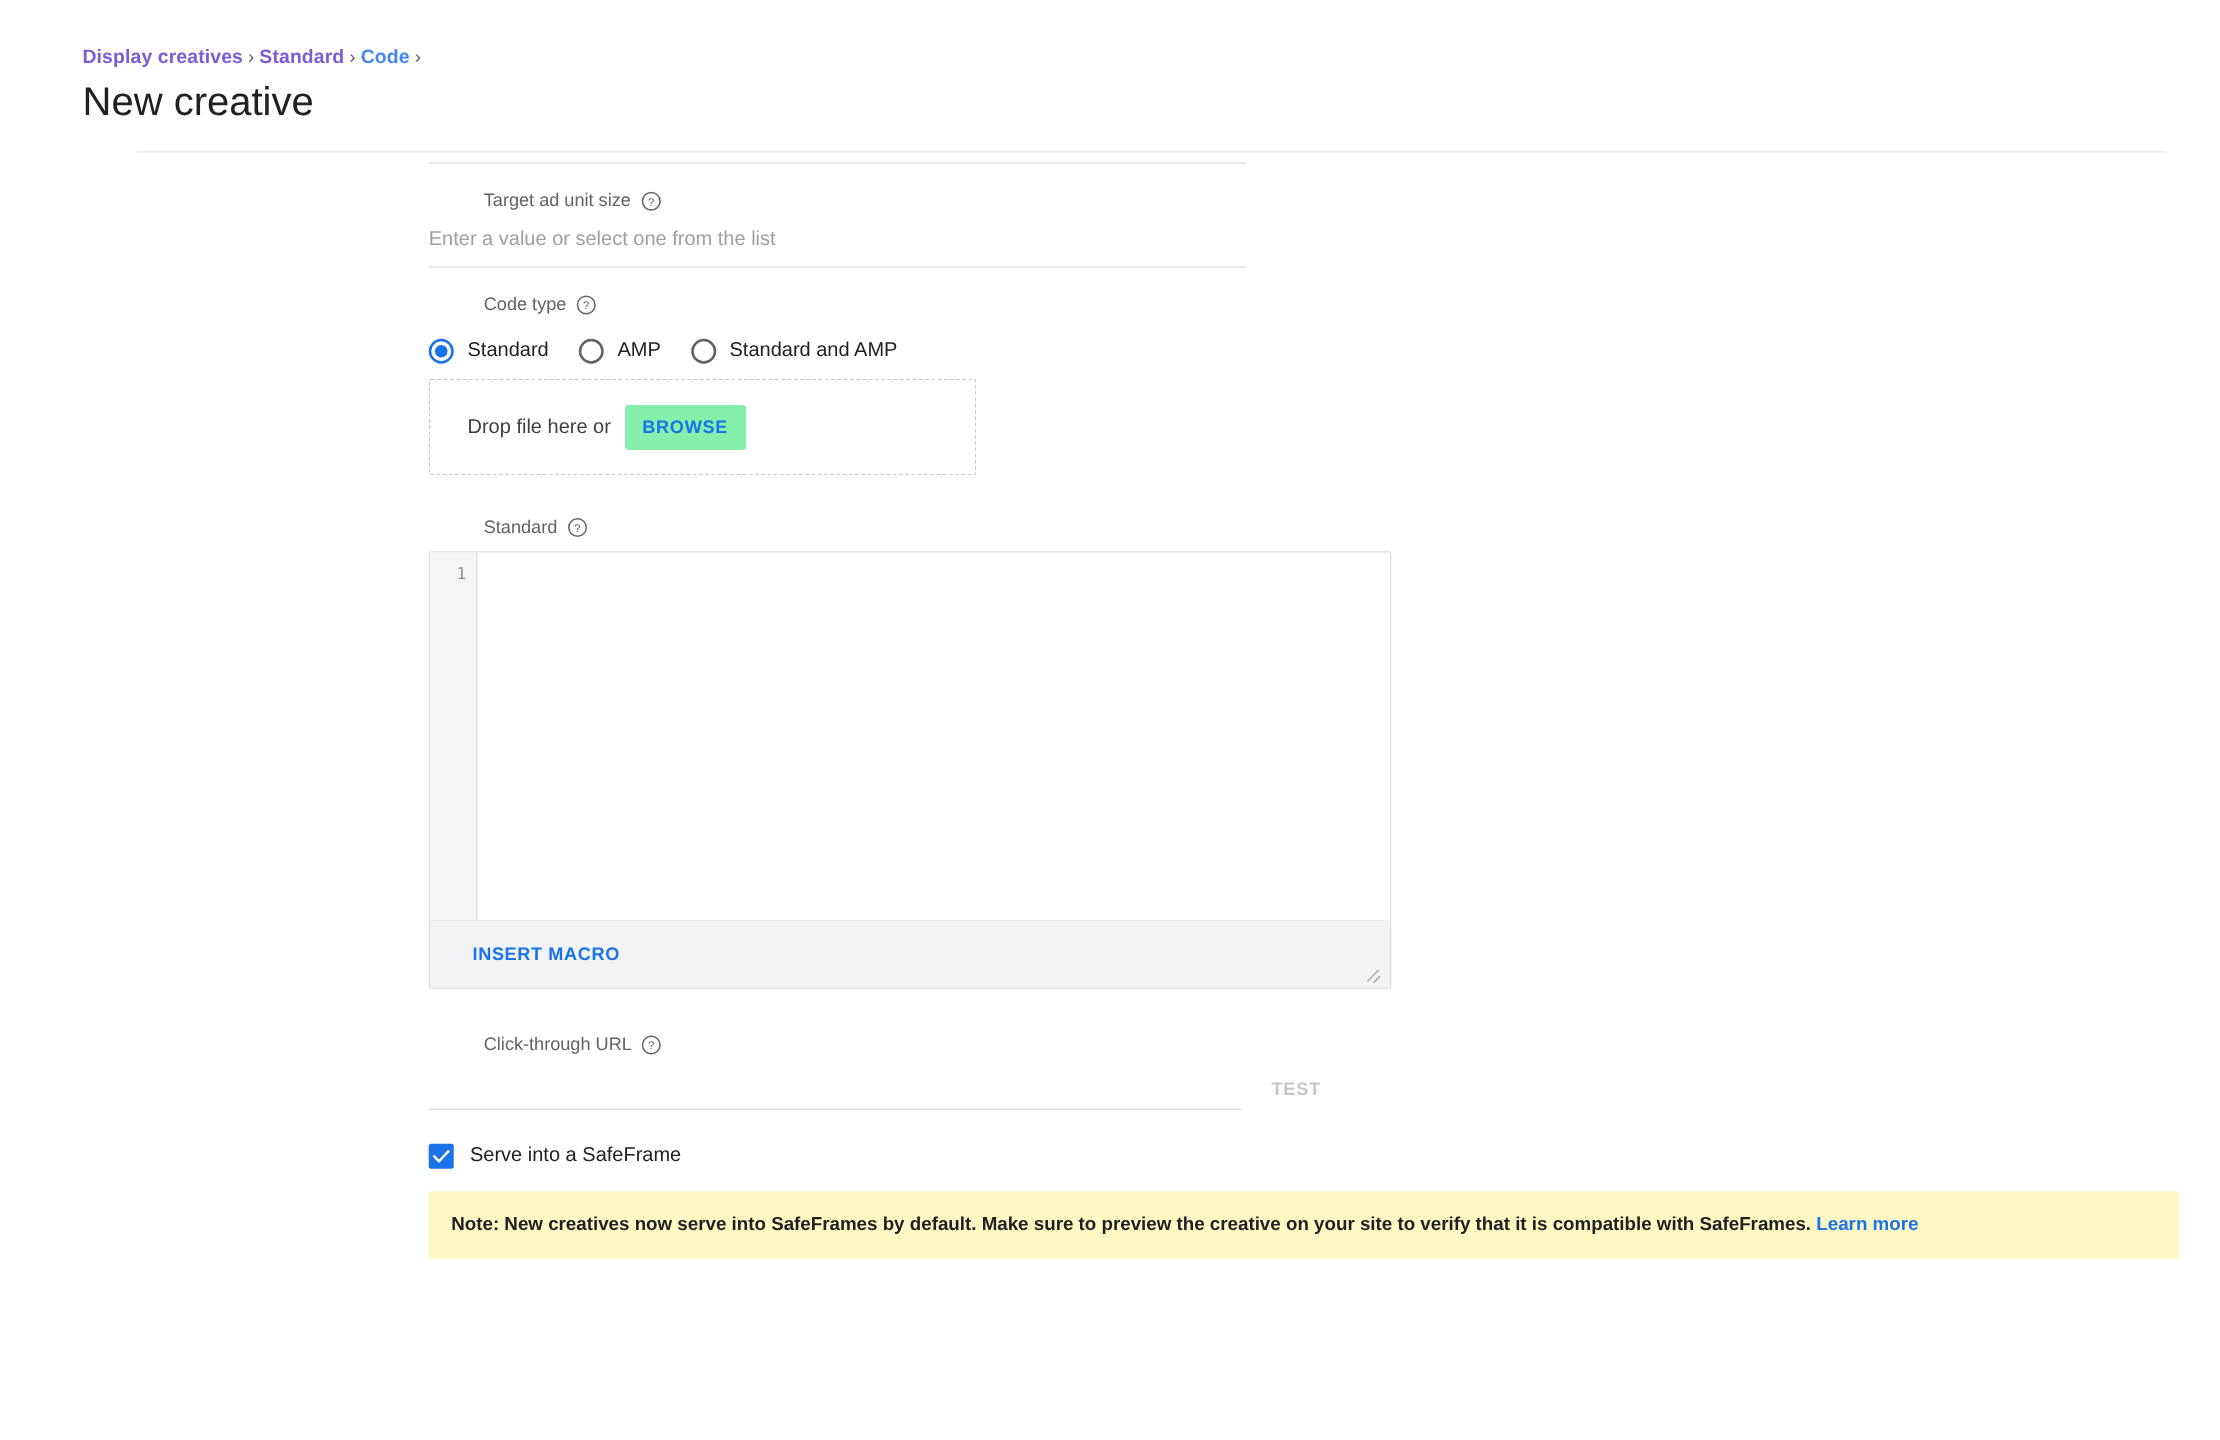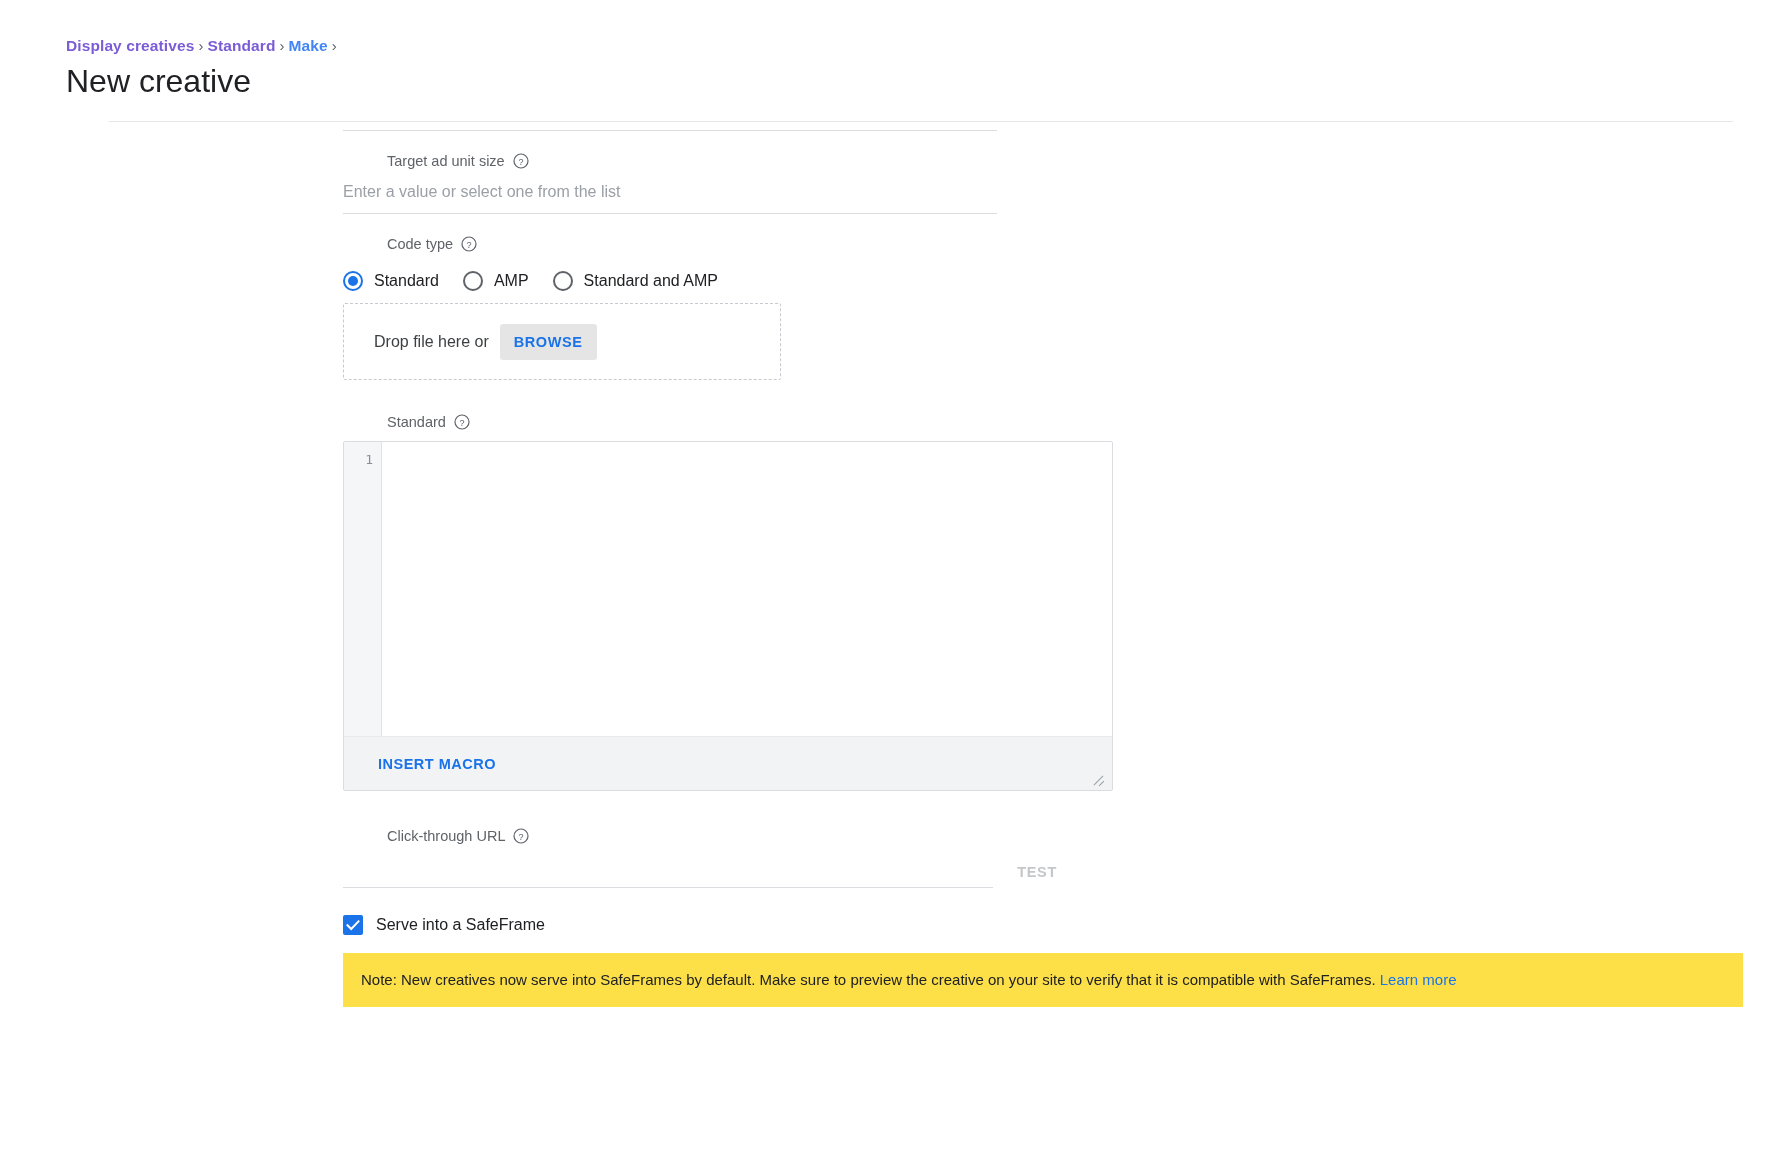--- a/index.html
+++ b/index.html
@@ -168,21 +168,21 @@
     align-items: center;
     padding-left: 30px;
   }
   .drop-text {
     font-size: 16px;
     color: #3c4043;
     line-height: 20px;
   }
   .browse-btn {
     margin-left: 11px;
-    background: #e5e5e5;
+    background: #86efac;
     color: #1a73e8;
     font-size: 14.5px;
     font-weight: bold;
     letter-spacing: .6px;
     padding: 10px 14px;
     border: none;
     border-radius: 3px;
     cursor: pointer;
     font-family: "Liberation Sans", sans-serif;
   }
@@ -309,41 +309,42 @@
   .check-label {
     margin-left: 13px;
     font-size: 16px;
     color: #202124;
     line-height: 20px;
   }
 
   
   .note-banner {
     margin-top: 18px;
-    background: #fde047;
+    background: #fef9c3;
     width: 1400px;
     padding: 16px 0 16px 18px;
     font-size: 15px;
     color: #202124;
     line-height: 22px;
+    font-weight: bold;
   }
   .note-link {
     color: #1a73e8;
     text-decoration: none;
     cursor: pointer;
   }
 </style>
 </head>
 <body>
 
 <div class="page">
 
   <div class="header">
     <div class="breadcrumb">
-      <span class="crumb-link">Display creatives</span><span class="crumb-sep">›</span><span class="crumb-link">Standard</span><span class="crumb-sep">›</span><span class="crumb-link active-crumb">Make</span><span class="crumb-sep">›</span>
+      <span class="crumb-link">Display creatives</span><span class="crumb-sep">›</span><span class="crumb-link">Standard</span><span class="crumb-sep">›</span><span class="crumb-link active-crumb">Code</span><span class="crumb-sep">›</span>
     </div>
     <div class="page-title">New creative</div>
     <div class="header-rule"></div>
   </div>
 
   <div class="form-col">
 
     <div class="field-top-rule"></div>
 
     <div class="label-row">

